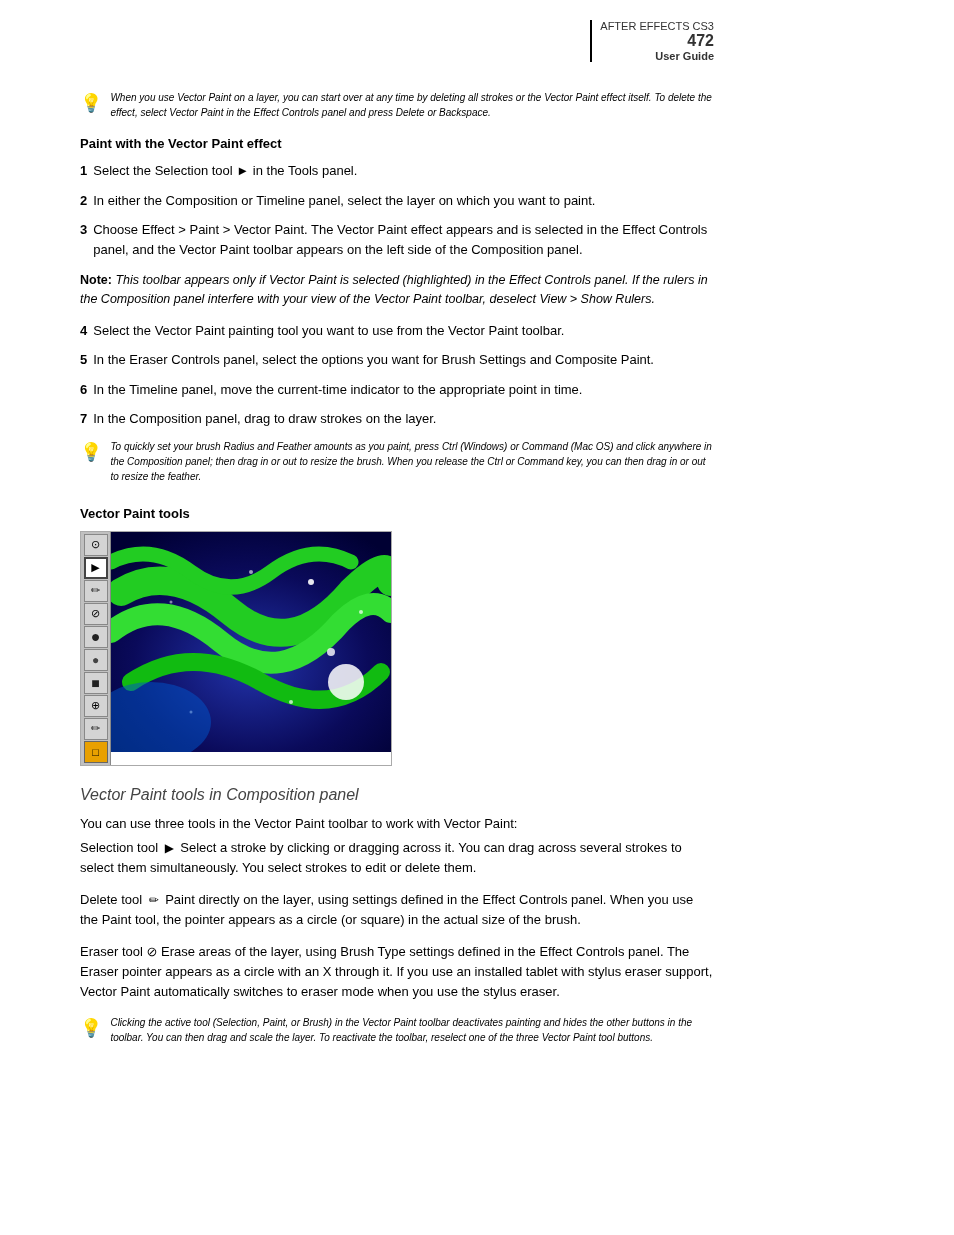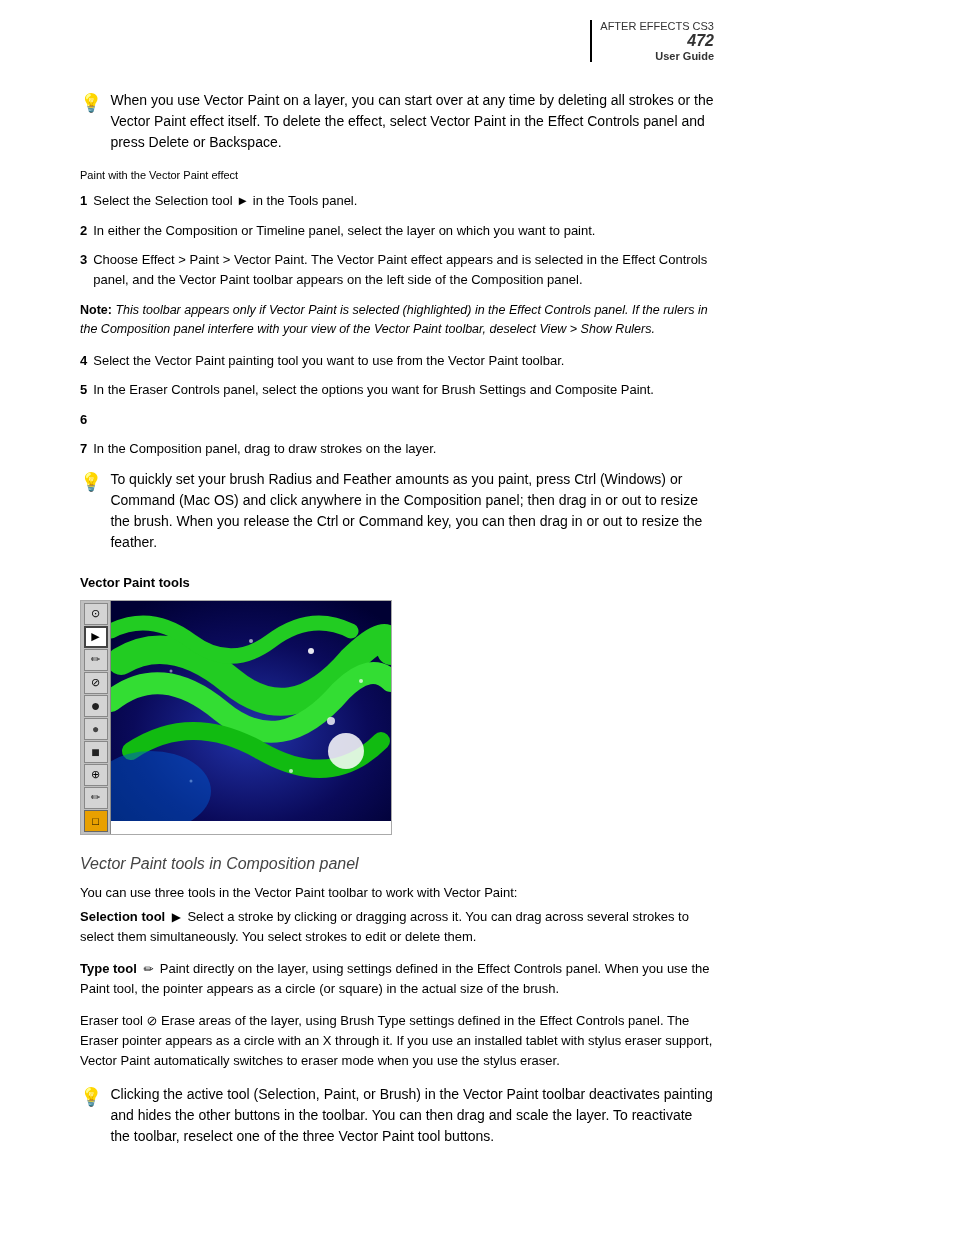--- a/index.html
+++ b/index.html
@@ -47,27 +47,28 @@
       margin-bottom: 16px;
       gap: 8px;
     }
     .tip-icon {
       font-size: 18px;
       color: #888;
       flex-shrink: 0;
       margin-top: 2px;
     }
     .tip-text {
-      font-size: 14px;
+      font-style: italic;
+      font-size: 10px;
       color: #000;
       line-height: 1.5;
     }
     .section-title {
-      font-weight: normal;
-      font-size: 11px;
+      font-weight: bold;
+      font-size: 13px;
       margin-top: 10px;
       margin-bottom: 10px;
     }
     .step {
       display: flex;
       gap: 6px;
       margin-bottom: 10px;
       line-height: 1.5;
     }
     .step-num {
@@ -144,21 +145,21 @@
       font-size: 16px;
       color: #444;
       margin-top: 20px;
     }
     .tool-desc {
       margin-bottom: 12px;
       font-size: 13px;
       line-height: 1.55;
     }
     .tool-desc .tool-name {
-      font-weight: bold;
+      font-weight: normal;
     }
     .tool-desc .tool-icon {
       font-size: 12px;
       margin: 0 3px;
     }
     .paragraph {
       font-size: 13px;
       line-height: 1.55;
       margin-bottom: 4px;
     }
@@ -168,21 +169,21 @@
       line-height: 1.55;
     }
   </style>
 </head>
 <body>
 
 <div class="page">
 
   <div class="header">
     <div class="product">AFTER EFFECTS CS3</div>
-    <div style="display:flex; align-items:center; gap:6px; justify-content:flex-end;font-style:italic;">
+    <div style="display:flex; align-items:center; gap:6px; justify-content:flex-end;">
       <span class="page-num">472</span>
     </div>
     <div class="guide">User Guide</div>
   </div>
 
   <div class="content">
 
     <div class="tip-block">
       <div class="tip-icon">💡</div>
       <div class="tip-text">When you use Vector Paint on a layer, you can start over at any time by deleting all strokes or the Vector Paint effect itself. To delete the effect, select Vector Paint in the Effect Controls panel and press Delete or Backspace.</div>
@@ -215,20 +216,21 @@
       <span class="step-text">Select the Vector Paint painting tool you want to use from the Vector Paint toolbar.</span>
     </div>
 
     <div class="step">
       <span class="step-num">5</span>
       <span class="step-text">In the Eraser Controls panel, select the options you want for Brush Settings and Composite Paint.</span>
     </div>
 
     <div class="step">
       <span class="step-num">6</span>
+      <span class="step-text">In the Timeline panel, move the current-time indicator to the appropriate point in time.</span>
     </div>
 
     <div class="step">
       <span class="step-num">7</span>
       <span class="step-text">In the Composition panel, drag to draw strokes on the layer.</span>
     </div>
 
     <div class="tip-block">
       <div class="tip-icon">💡</div>
       <div class="tip-text">To quickly set your brush Radius and Feather amounts as you paint, press Ctrl (Windows) or Command (Mac OS) and click anywhere in the Composition panel; then drag in or out to resize the brush. When you release the Ctrl or Command key, you can then drag in or out to resize the feather.</div>
@@ -288,21 +290,21 @@
 
     <div class="paragraph">You can use three tools in the Vector Paint toolbar to work with Vector Paint:</div>
 
     <div class="tool-desc">
       <span class="tool-name">Selection tool</span>
       <span class="tool-icon"> ▶ </span>
       <span>Select a stroke by clicking or dragging across it. You can drag across several strokes to select them simultaneously. You select strokes to edit or delete them.</span>
     </div>
 
     <div class="tool-desc">
-      <span class="tool-name">Type tool</span>
+      <span class="tool-name">Delete tool</span>
       <span class="tool-icon"> ✏ </span>
       <span>Paint directly on the layer, using settings defined in the Effect Controls panel. When you use the Paint tool, the pointer appears as a circle (or square) in the actual size of the brush.</span>
     </div>
 
     <div class="eraser-tool-desc">
       <span class="tool-name">Eraser tool</span>
       <span class="tool-icon"> ⊘ </span>
       <span>Erase areas of the layer, using Brush Type settings defined in the Effect Controls panel. The Eraser pointer appears as a circle with an X through it. If you use an installed tablet with stylus eraser support, Vector Paint automatically switches to eraser mode when you use the stylus eraser.</span>
     </div>
 

